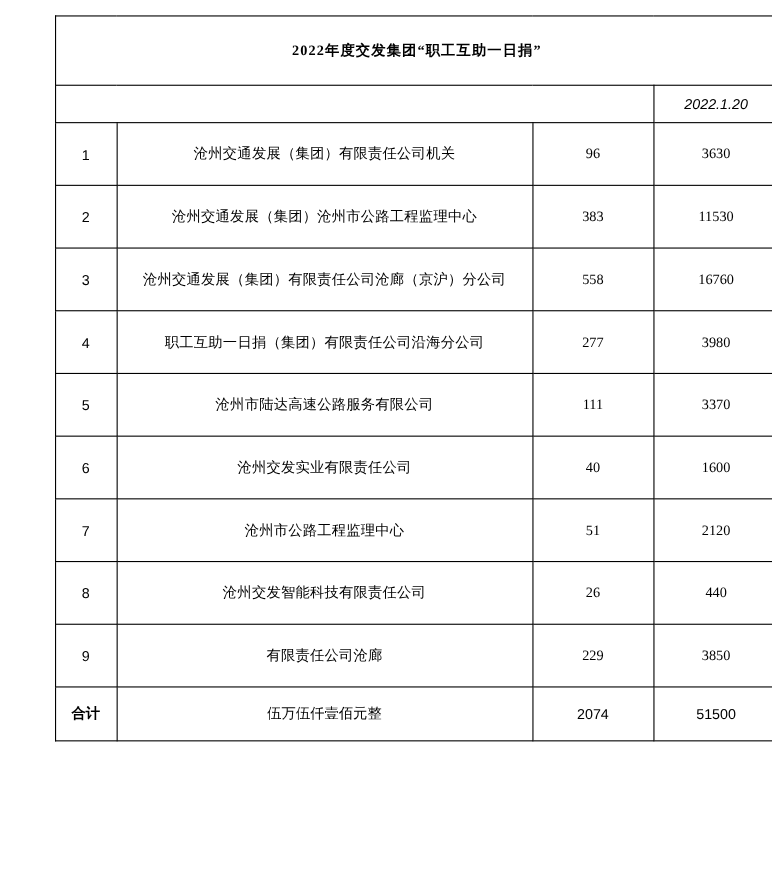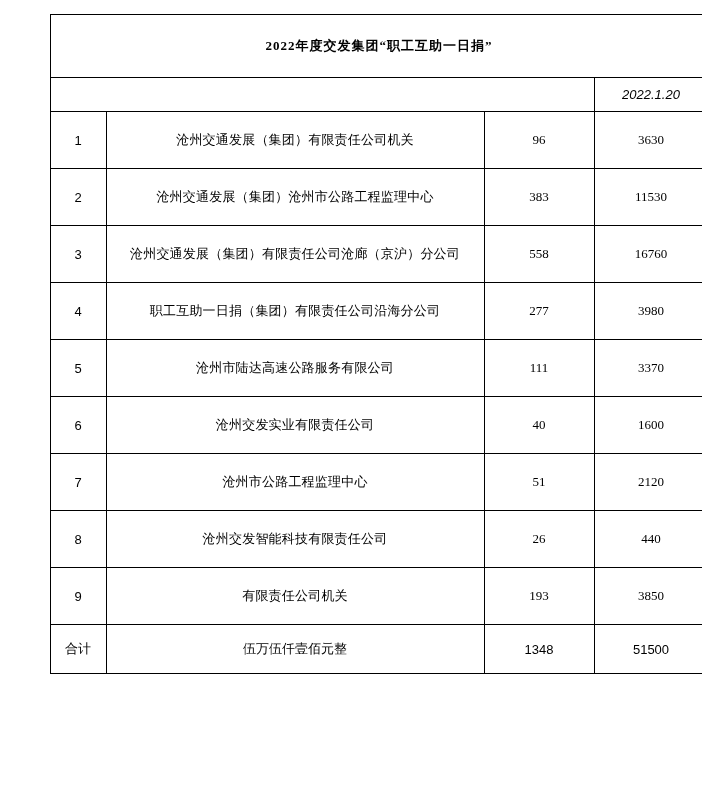--- a/index.html
+++ b/index.html
@@ -75,21 +75,21 @@
   td.num-cell {
     font-size: 13px;
     font-family: Liberation Serif, serif;
   }
   td.seq-cell {
     font-size: 13px;
     font-family: "Liberation Sans", sans-serif;
   }
   td.total-label {
     font-size: 14px;
-    font-weight: normal;
+    font-weight: bold;
   }
   td.total-text {
     font-size: 14px;
   }
   td.total-num {
     font-size: 13px;
     font-family: "Liberation Sans", sans-serif;
   }
   tr.total-row td {
     height: 48px;
@@ -158,26 +158,26 @@
         <td class="body-cell num-cell">2120</td>
       </tr>
       <tr>
         <td class="body-cell seq-cell">8</td>
         <td class="body-cell unit-cell">沧州交发智能科技有限责任公司</td>
         <td class="body-cell num-cell">26</td>
         <td class="body-cell num-cell">440</td>
       </tr>
       <tr>
         <td class="body-cell seq-cell">9</td>
-        <td class="body-cell unit-cell">有限责任公司机关</td>
-        <td class="body-cell num-cell">193</td>
+        <td class="body-cell unit-cell">有限责任公司沧廊</td>
+        <td class="body-cell num-cell">229</td>
         <td class="body-cell num-cell">3850</td>
       </tr>
 
       <tr class="total-row">
         <td class="total-label">合计</td>
         <td class="total-text">伍万伍仟壹佰元整</td>
-        <td class="total-num">1348</td>
+        <td class="total-num">2074</td>
         <td class="total-num">51500</td>
       </tr>
     </tbody>
   </table>
 </div>
 
 </body></html>

